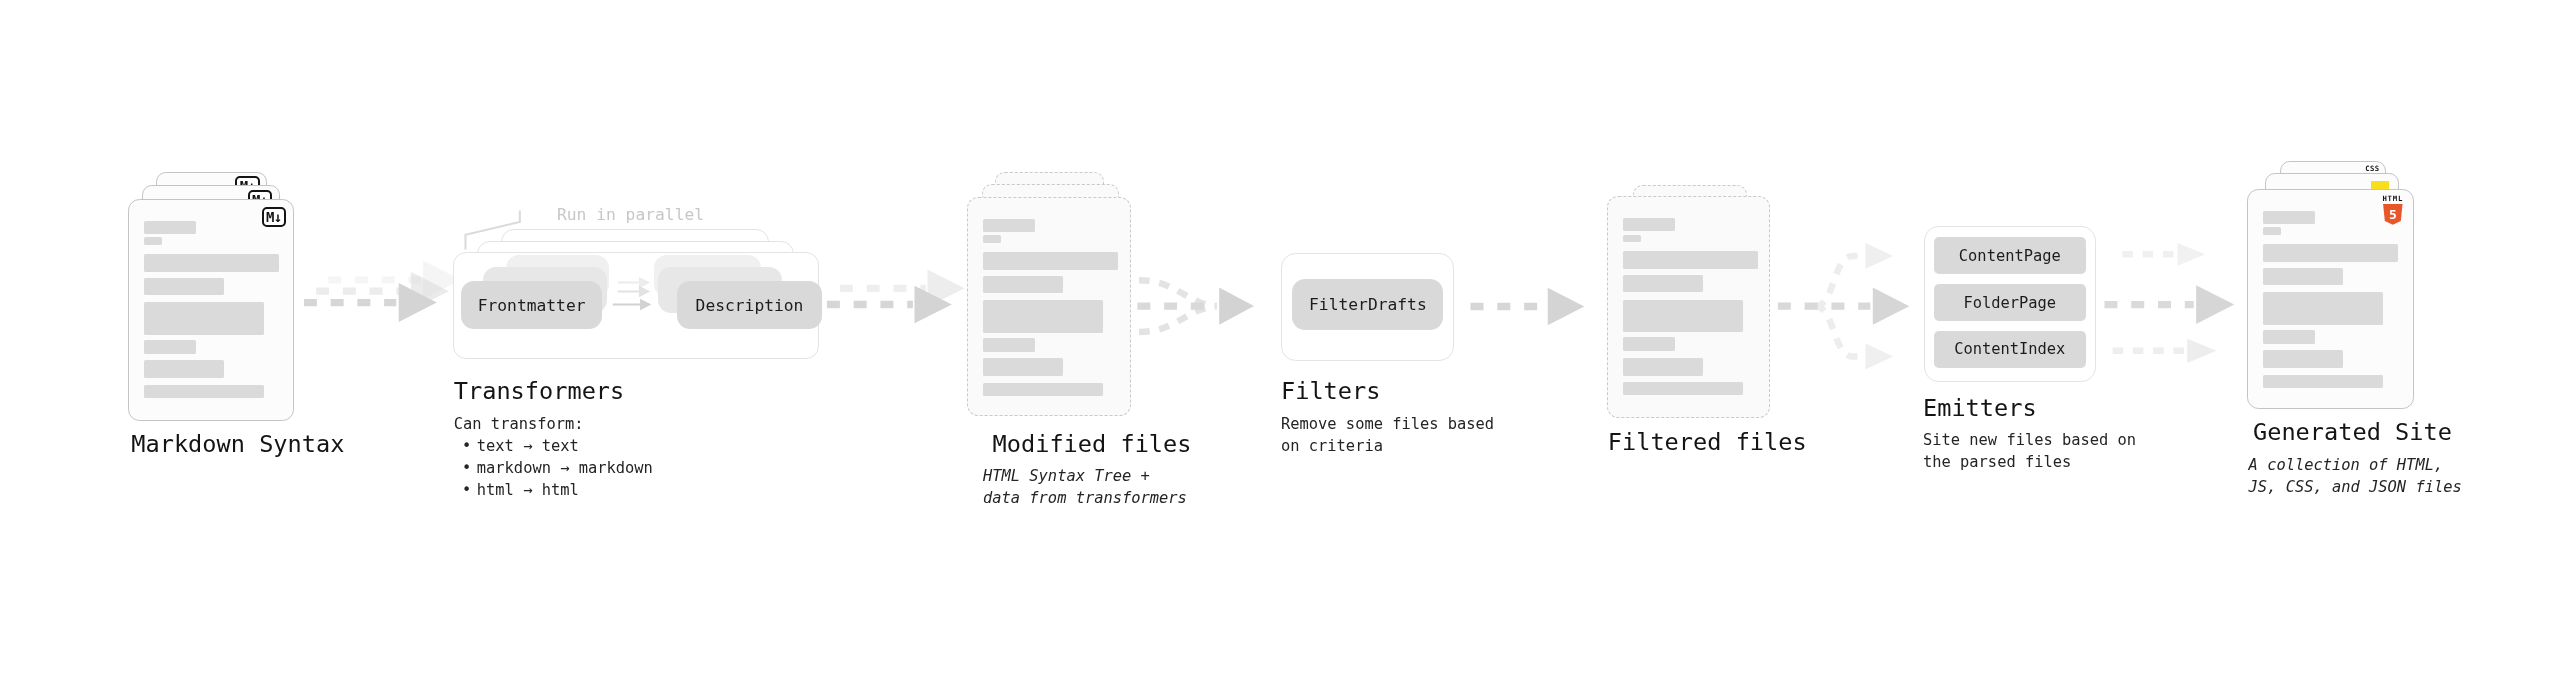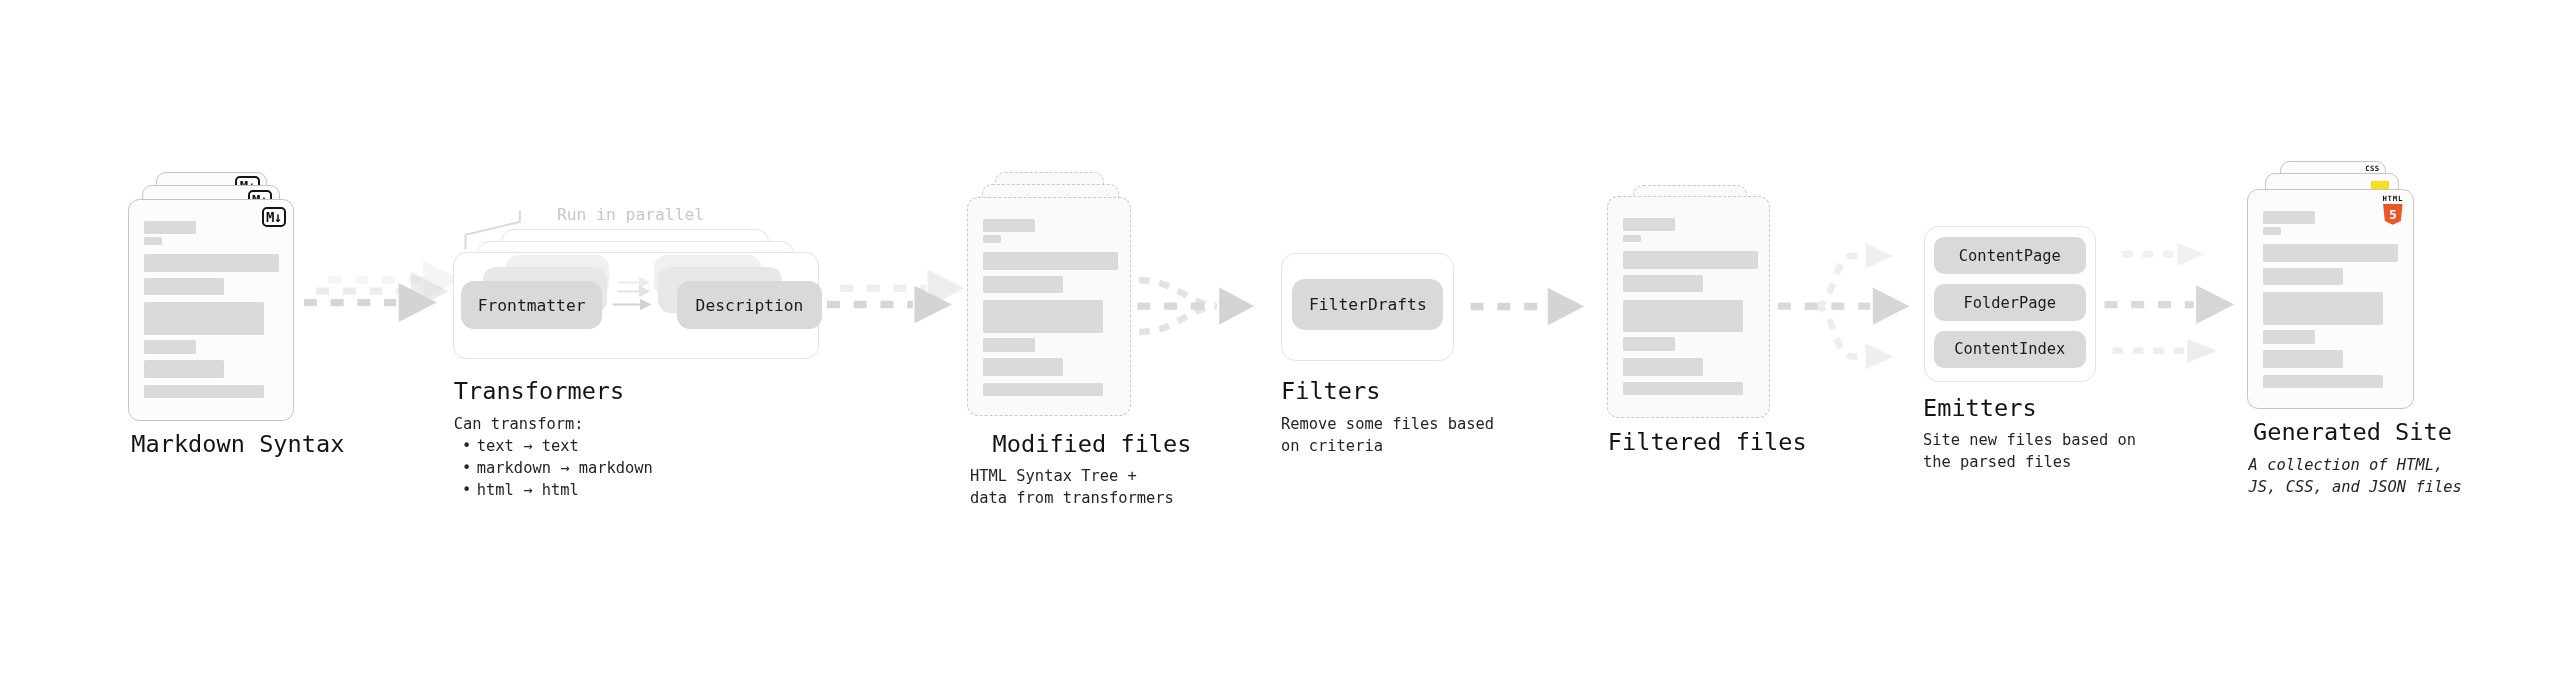--- a/index.html
+++ b/index.html
@@ -29,21 +29,21 @@
   .bullet-row{padding-left:23px;position:relative;}
   .bullet-dot{position:absolute;left:8.1px;}
   
   .panel{position:absolute;background:#fff;border:1.6px solid #e3e3e3;border-radius:13px;box-sizing:border-box;}
   .panel.z1{z-index:1;}.panel.z2{z-index:2;}.panel.z3{z-index:3;}
   .node{position:absolute;background:#d9d9d9;border-radius:13px;display:flex;align-items:center;justify-content:center;
         font-size:16.3px;color:#1c1c1c;white-space:nowrap;z-index:5;}
   .node.e1{background:#e7e7e7;z-index:4;}
   .node.e2{background:#f0f0f0;z-index:4;}
   .chip-col{position:absolute;display:flex;flex-direction:column;gap:9.8px;padding:11.4px 9.8px;box-sizing:border-box;}
-  .chip{height:37px;background:#d9d9d9;border-radius:10px;display:flex;align-items:center;justify-content:center;
+  .chip{height:37px;background:#d9d9d9;border-radius:5px;display:flex;align-items:center;justify-content:center;
         font-size:15.4px;color:#1c1c1c;white-space:nowrap;}
   
   .md-badge{position:absolute;border:2.4px solid #141414;border-radius:4.9px;background:#fff;color:#141414;
             font-weight:bold;font-size:14px;line-height:16.3px;padding:0 2.4px;letter-spacing:-0.8px;z-index:4;}
   .site-icon{position:absolute;z-index:4;text-align:center;}
   .html-word{font-size:7.3px;font-weight:bold;letter-spacing:0.8px;color:#111;line-height:8.1px;}
   .html-shield{width:19.5px;height:21px;margin:0.8px auto 0;background:var(--html5-orange,#e8562a);
                clip-path:polygon(0 0,100% 0,91% 82%,50% 100%,9% 82%);
                color:#fff;font-weight:bold;font-size:13px;display:flex;align-items:center;justify-content:center;}
   .js-badge{position:absolute;width:18px;height:14.6px;background:var(--js-yellow,#f7df1e);z-index:4;}
@@ -150,21 +150,21 @@
           <div class="bar b2"></div>
           <div class="bar b3"></div>
           <div class="bar b4"></div>
           <div class="bar b5"></div>
           <div class="bar b6"></div>
           <div class="bar b7"></div>
           <div class="bar b8"></div>
         </div>
     </div>
     <div class="stage-label" style="left:1.6px;top:260px;padding-left:24px;">Modified files</div>
-    <div class="stage-desc" style="left:3px;top:293px;">
+    <div class="stage-desc" style="left:16px;top:293px;font-style:italic;">
       <div>HTML Syntax Tree +</div>
       <div>data from transformers</div>
     </div>
   </div>
 
   <svg class="flow" style="left:1134px;top:264px;" width="142" height="85" viewBox="0 0 175 105">
     <path d="M6,20 C52,20 66,50 102,52" fill="none" stroke="#e3e3e3" stroke-width="8" stroke-dasharray="13 12"></path>
     <path d="M6,84 C52,84 66,54 102,52" fill="none" stroke="#e3e3e3" stroke-width="8" stroke-dasharray="13 12"></path>
     <line x1="4" y1="52" x2="102" y2="52" stroke="#d9d9d9" stroke-width="9" stroke-dasharray="16 17"></line>
     <polygon points="105,29 148,52 105,75" fill="#d3d3d3"></polygon>

